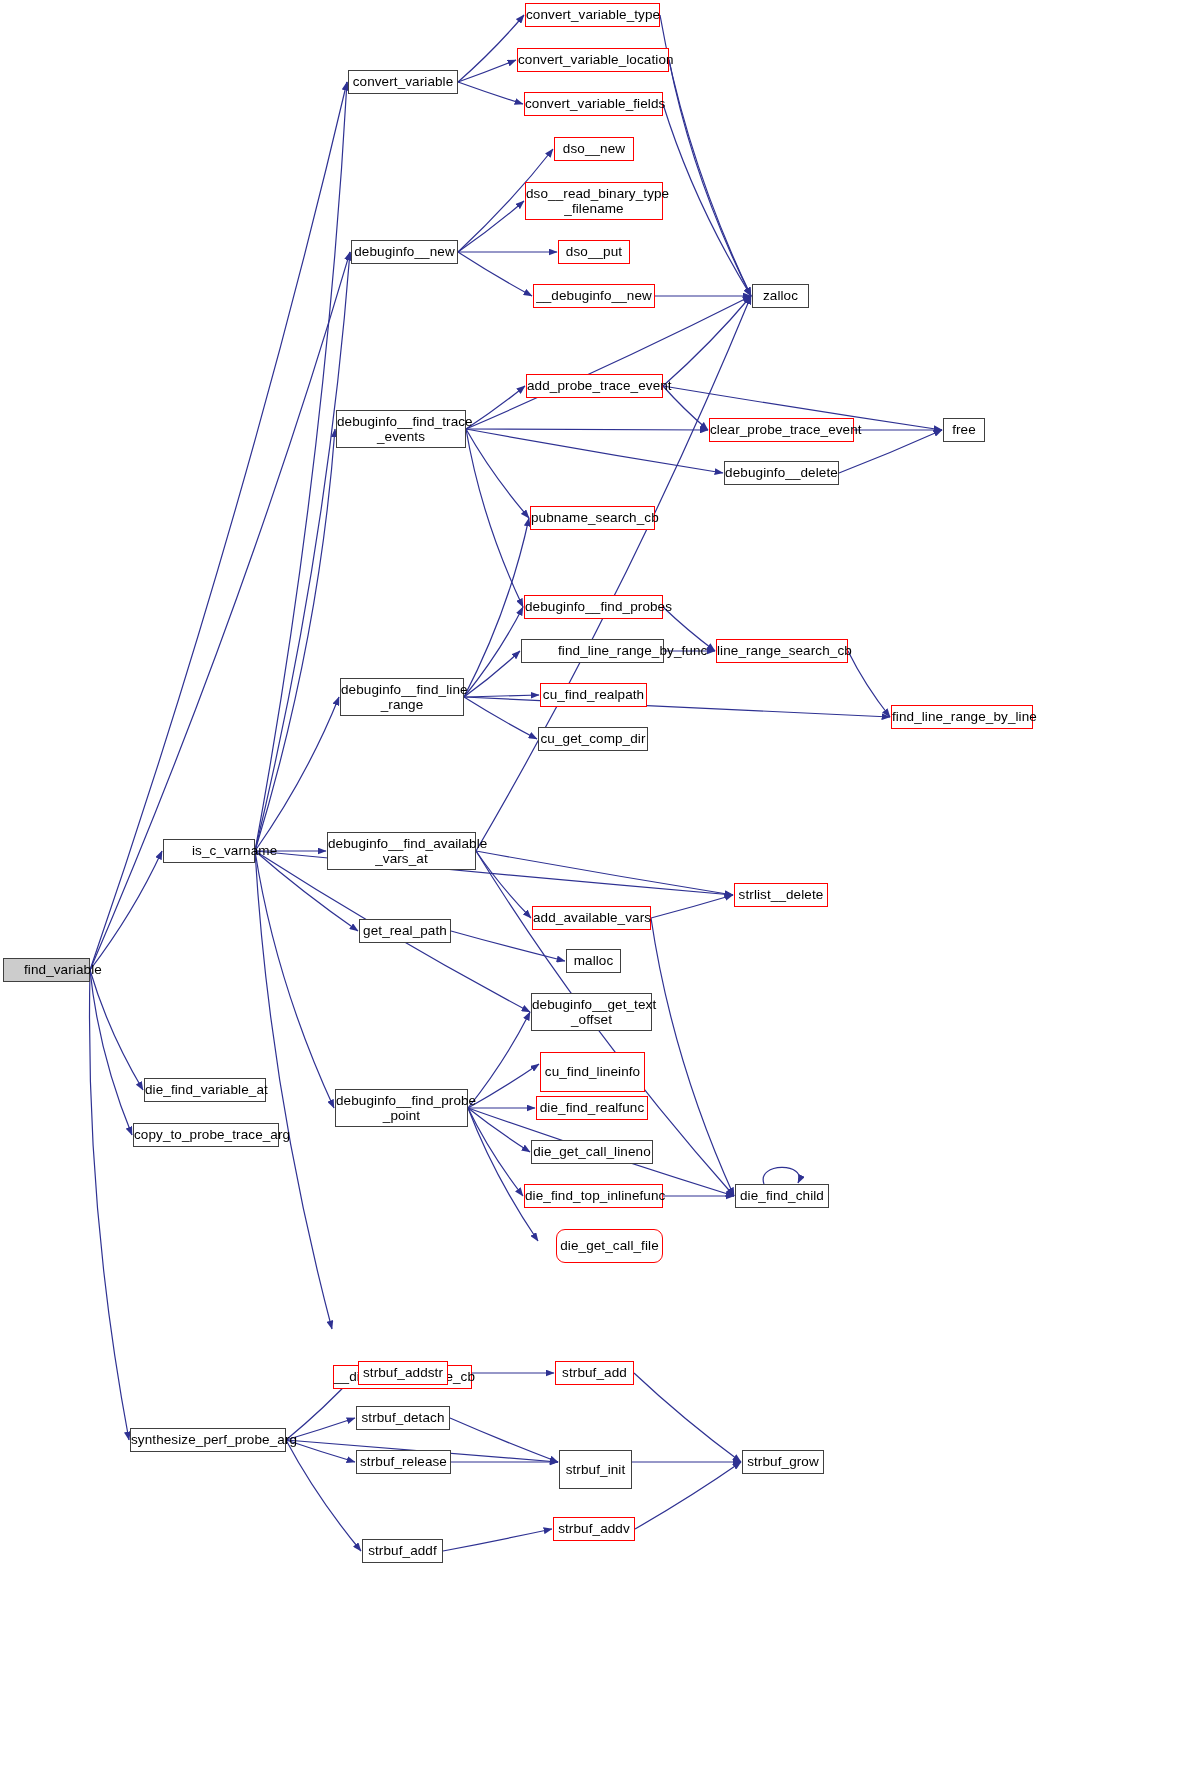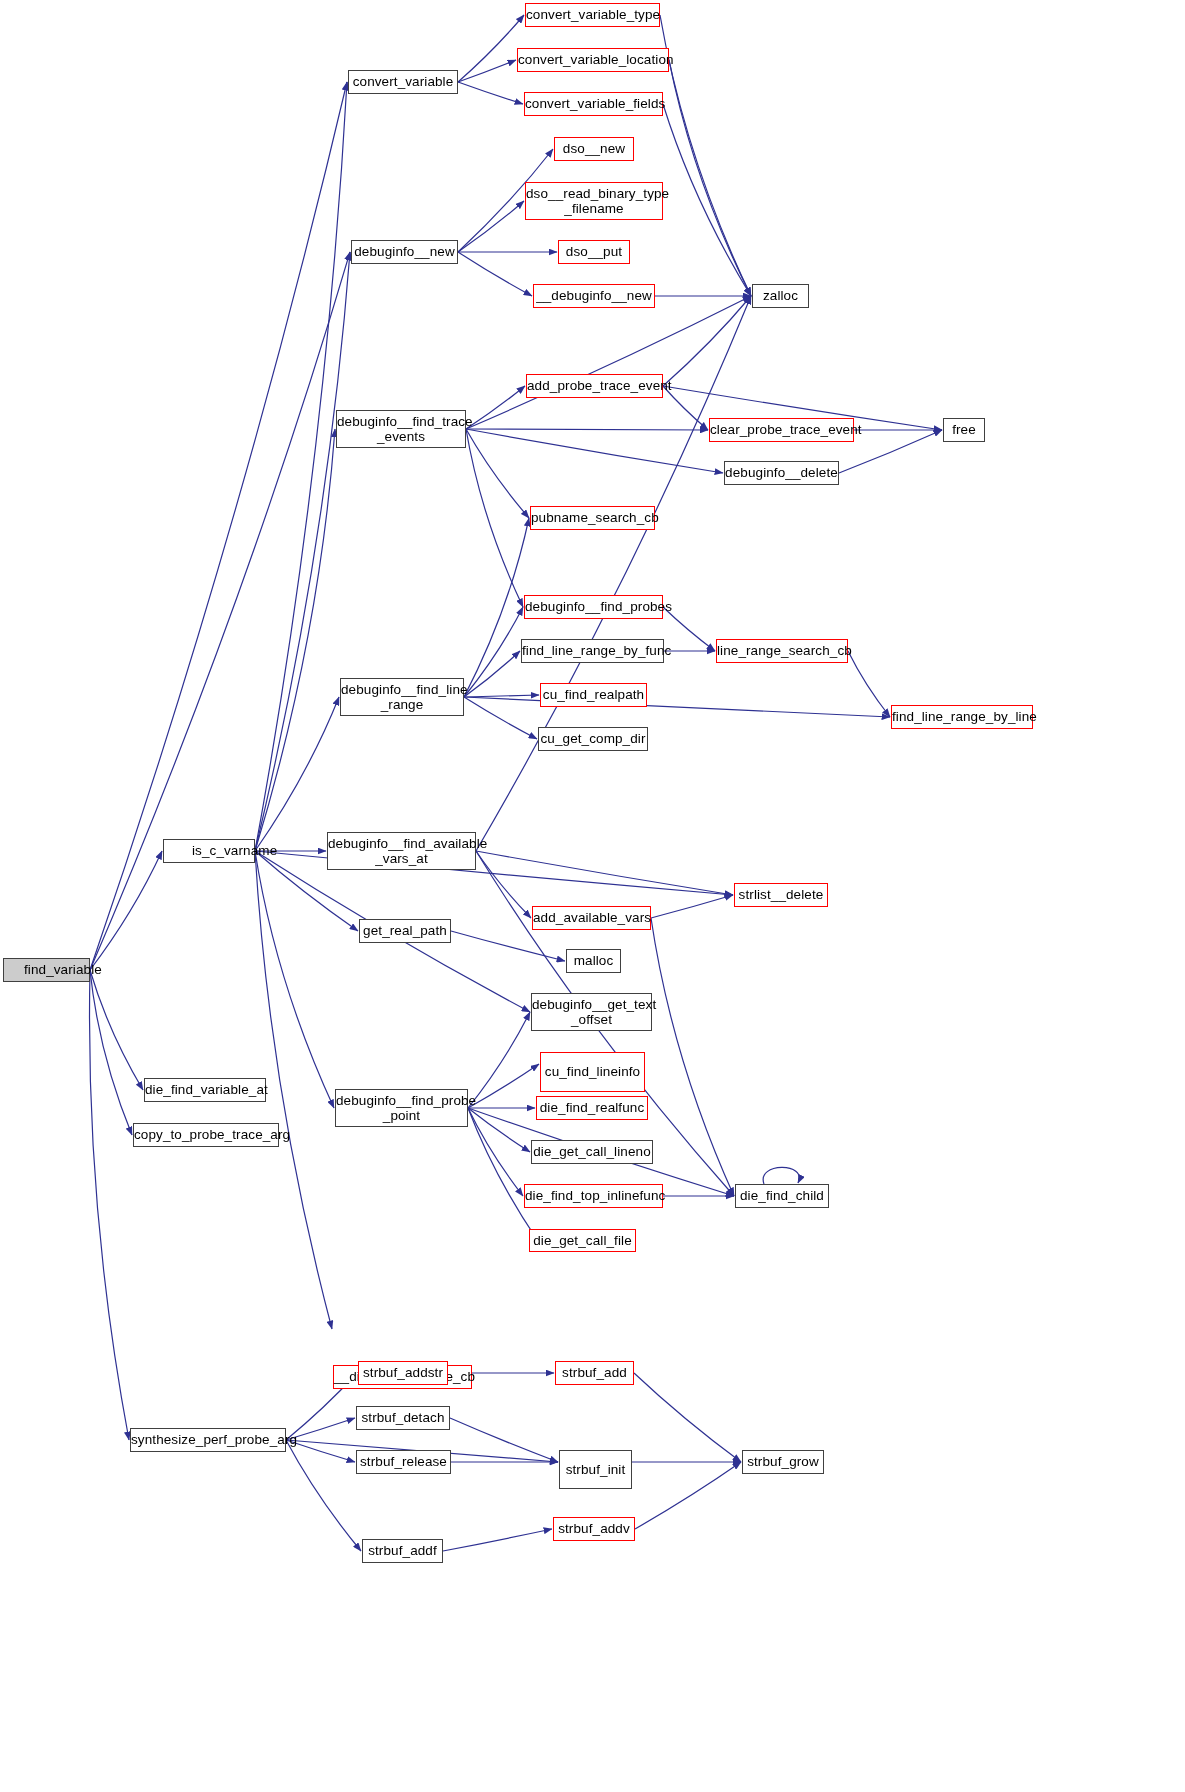--- a/index.html
+++ b/index.html
@@ -151,21 +151,21 @@
     <div class="node red" style="left: 558px; top: 240px; width: 72px; height: 24px;"><span>dso__put</span></div>
     <div class="node red" style="left: 533px; top: 284px; width: 122px; height: 24px;"><span>__debuginfo__new</span></div>
     <div class="node red" style="left: 526px; top: 374px; width: 137px; height: 24px;"><span>add_probe_trace_event</span></div>
     <div class="node" style="left: 336px; top: 410px; width: 130px; height: 38px;"><span>debuginfo__find_trace
 _events</span></div>
     <div class="node red" style="left: 709px; top: 418px; width: 145px; height: 24px;"><span>clear_probe_trace_event</span></div>
     <div class="node" style="left: 943px; top: 418px; width: 42px; height: 24px;"><span>free</span></div>
     <div class="node" style="left: 724px; top: 461px; width: 115px; height: 24px; justify-content: flex-end;"><span>debuginfo__delete</span></div>
     <div class="node red" style="left: 530px; top: 506px; width: 125px; height: 24px;"><span>pubname_search_cb</span></div>
     <div class="node red" style="left: 524px; top: 595px; width: 139px; height: 24px;"><span>debuginfo__find_probes</span></div>
-    <div class="node" style="left: 521px; top: 639px; width: 143px; height: 24px;"><span>find_line_range_by_func</span></div>
+    <div class="node" style="left: 521px; top: 639px; width: 143px; height: 24px; padding-left: 36px;"><span>find_line_range_by_func</span></div>
     <div class="node red" style="left: 716px; top: 639px; width: 132px; height: 24px;"><span>line_range_search_cb</span></div>
     <div class="node red" style="left: 891px; top: 705px; width: 142px; height: 24px;"><span>find_line_range_by_line</span></div>
     <div class="node" style="left: 340px; top: 678px; width: 124px; height: 38px;"><span>debuginfo__find_line
 _range</span></div>
     <div class="node red" style="left: 540px; top: 683px; width: 107px; height: 24px;"><span>cu_find_realpath</span></div>
     <div class="node" style="left: 538px; top: 727px; width: 110px; height: 24px;"><span>cu_get_comp_dir</span></div>
     <div class="node" style="left: 163px; top: 839px; width: 92px; height: 24px; padding-left: 28px;"><span>is_c_varname</span></div>
     <div class="node" style="left: 327px; top: 832px; width: 149px; height: 38px;"><span>debuginfo__find_available
 _vars_at</span></div>
     <div class="node red" style="left: 734px; top: 883px; width: 94px; height: 24px;"><span>strlist__delete</span></div>
@@ -176,21 +176,21 @@
 _offset</span></div>
     <div class="node" style="left: 144px; top: 1078px; width: 122px; height: 24px;"><span>die_find_variable_at</span></div>
     <div class="node" style="left: 133px; top: 1123px; width: 146px; height: 24px;"><span>copy_to_probe_trace_arg</span></div>
     <div class="node red" style="left: 540px; top: 1052px; width: 105px; height: 40px;"><span>cu_find_lineinfo</span></div>
     <div class="node" style="left: 335px; top: 1089px; width: 133px; height: 38px;"><span>debuginfo__find_probe
 _point</span></div>
     <div class="node red" style="left: 536px; top: 1096px; width: 112px; height: 24px;"><span>die_find_realfunc</span></div>
     <div class="node" style="left: 531px; top: 1140px; width: 122px; height: 24px;"><span>die_get_call_lineno</span></div>
     <div class="node red" style="left: 524px; top: 1184px; width: 139px; height: 24px;"><span>die_find_top_inlinefunc</span></div>
     <div class="node" style="left: 735px; top: 1184px; width: 94px; height: 24px;"><span>die_find_child</span></div>
-    <div class="node red" style="left: 529px; top: 1229px; width: 107px; height: 23px;"><span>die_get_call_file</span></div>
+    <div class="node red" style="left: 556px; top: 1229px; width: 107px; height: 34px; border-radius: 9px;"><span>die_get_call_file</span></div>
     <div class="node red" style="left: 333px; top: 1365px; width: 139px; height: 24px;"><span>__die_find_variable_cb</span></div>
     <div class="node red" style="left: 358px; top: 1361px; width: 90px; height: 24px;"><span>strbuf_addstr</span></div>
     <div class="node red" style="left: 555px; top: 1361px; width: 79px; height: 24px;"><span>strbuf_add</span></div>
     <div class="node" style="left: 356px; top: 1406px; width: 94px; height: 24px;"><span>strbuf_detach</span></div>
     <div class="node" style="left: 130px; top: 1428px; width: 156px; height: 24px;"><span>synthesize_perf_probe_arg</span></div>
     <div class="node" style="left: 356px; top: 1450px; width: 95px; height: 24px;"><span>strbuf_release</span></div>
     <div class="node" style="left: 559px; top: 1450px; width: 73px; height: 39px;"><span>strbuf_init</span></div>
     <div class="node" style="left: 742px; top: 1450px; width: 82px; height: 24px;"><span>strbuf_grow</span></div>
     <div class="node red" style="left: 553px; top: 1517px; width: 82px; height: 24px;"><span>strbuf_addv</span></div>
     <div class="node" style="left: 362px; top: 1539px; width: 81px; height: 24px;"><span>strbuf_addf</span></div>

